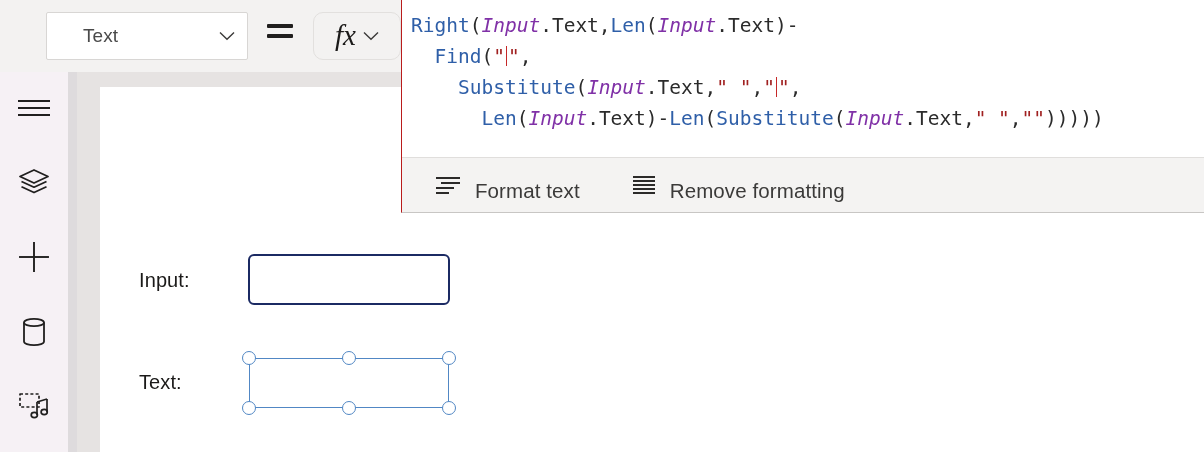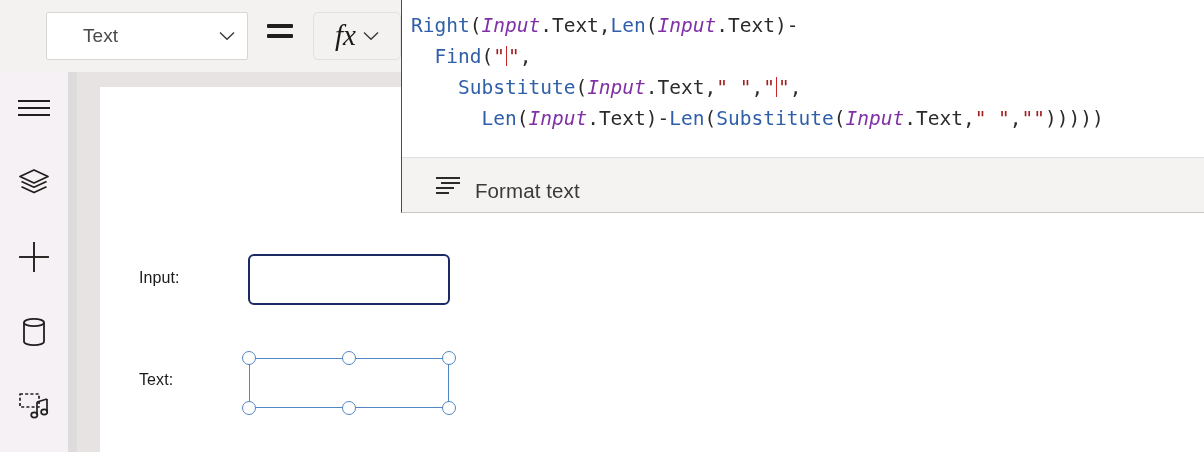--- a/index.html
+++ b/index.html
@@ -51,21 +51,21 @@
     height: 4px; width: 26px;
     background: #201f1e;
     border-radius: 1px;
   }
   .eq span:first-child { margin-bottom: 6px; }
   .fx-btn {
     position: absolute; left: 313px; top: 12px;
     width: 88px; height: 48px;
     background: #f3f2f1;
     border: 1px solid #e2e0de;
-    border-radius: 5px;
+    border-radius: 10px;
     display: flex; align-items: center; justify-content: center;
     gap: 7px;
   }
   .fx-glyph {
     font-family: "Liberation Serif", serif;
     font-style: italic;
     font-size: 29px;
     color: #1b1a19;
     line-height: 1;
     position: relative; top: -1px;
@@ -94,21 +94,21 @@
     width: 1127px; height: 380px;
     background: #e6e3e2;
   }
   .canvas {
     position: absolute; left: 100px; top: 87px;
     width: 1104px; height: 365px;
     background: #ffffff;
   }
   .field-label {
     position: absolute;
-    font-size: 16px;
+    font-size: 20px;
     color: #1b1a19;
     letter-spacing: .1px;
   }
   .textinput {
     position: absolute;
     border: 2px solid #1b2a63;
     border-radius: 6px;
     background: #ffffff;
   }
 
@@ -287,16 +287,28 @@
           <g stroke="#201f1e" stroke-width="1.9" stroke-linecap="butt">
             <line x1="1" y1="3" x2="25" y2="3"></line>
             <line x1="6" y1="8" x2="25" y2="8"></line>
             <line x1="1" y1="13" x2="19" y2="13"></line>
             <line x1="1" y1="18" x2="14" y2="18"></line>
           </g>
         </svg>
         <span class="txt">Format text</span>
       </div>
 
+      <div class="tb-btn">
+        <svg class="ic-lines" width="24" height="21" viewBox="0 0 24 21">
+          <g stroke="#201f1e" stroke-width="1.9" stroke-linecap="butt">
+            <line x1="1" y1="2" x2="23" y2="2"></line>
+            <line x1="1" y1="6" x2="23" y2="6"></line>
+            <line x1="1" y1="10" x2="23" y2="10"></line>
+            <line x1="1" y1="14" x2="23" y2="14"></line>
+            <line x1="1" y1="18" x2="23" y2="18"></line>
+          </g>
+        </svg>
+        <span class="txt">Remove formatting</span>
+      </div>
     </div>
   </div>
 
 </div>
 
 </body></html>

